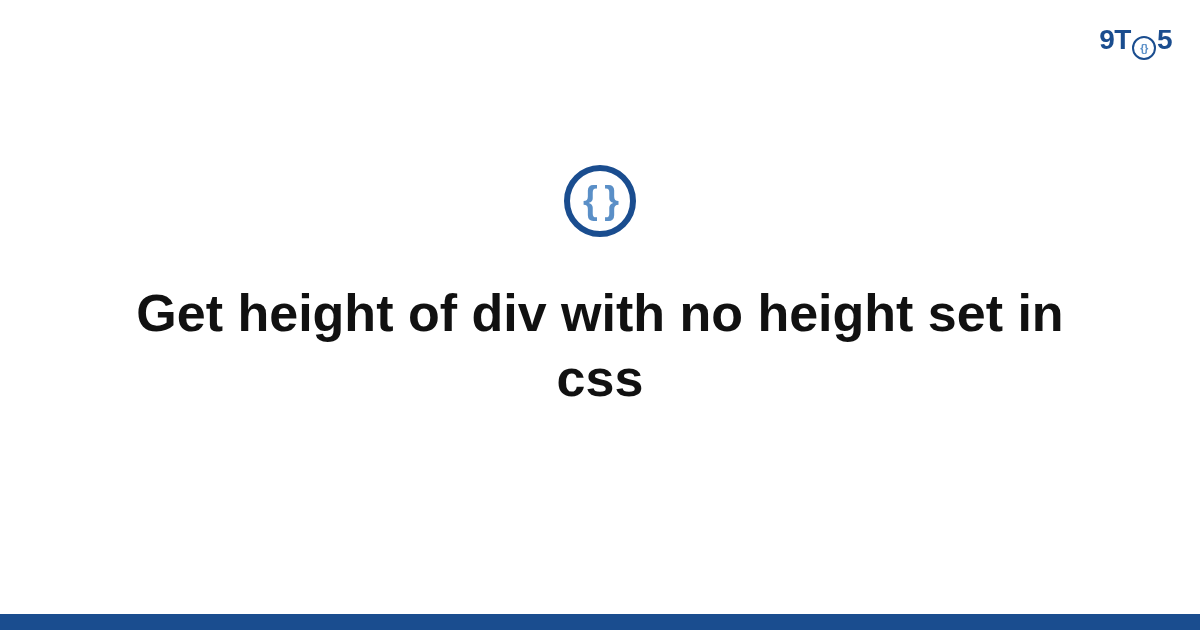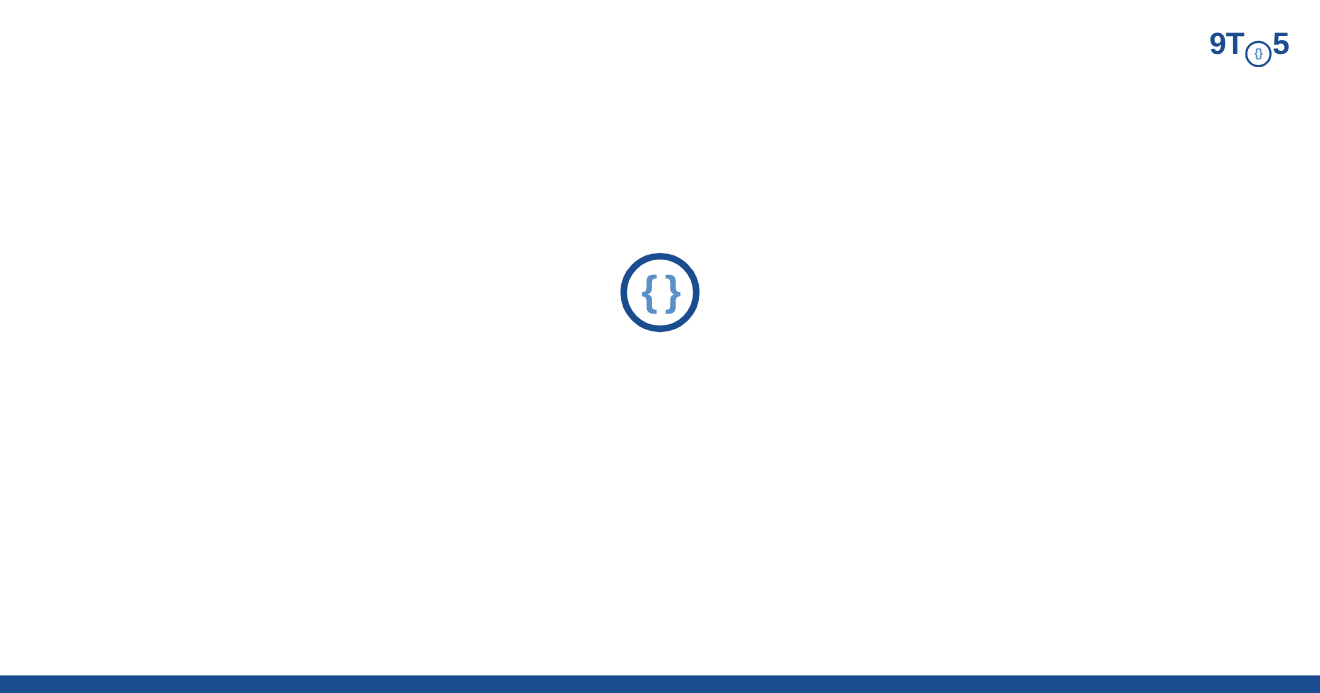--- a/index.html
+++ b/index.html
@@ -108,15 +108,16 @@
   <span class="logo-o">
     <span>{}</span>
   </span>
   <span class="logo-5">5</span>
 </div>
 
 <div class="center-area">
   <div class="category-icon">
     <span class="braces">{ }</span>
   </div>
+  <h1 class="title">Get height of div with no height set in css</h1>
 </div>
 
 <div class="bottom-bar"></div>
 
 </body></html>

